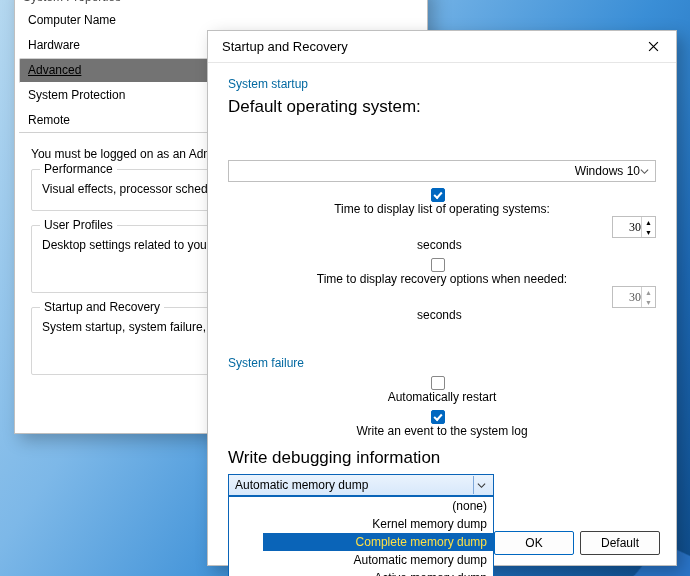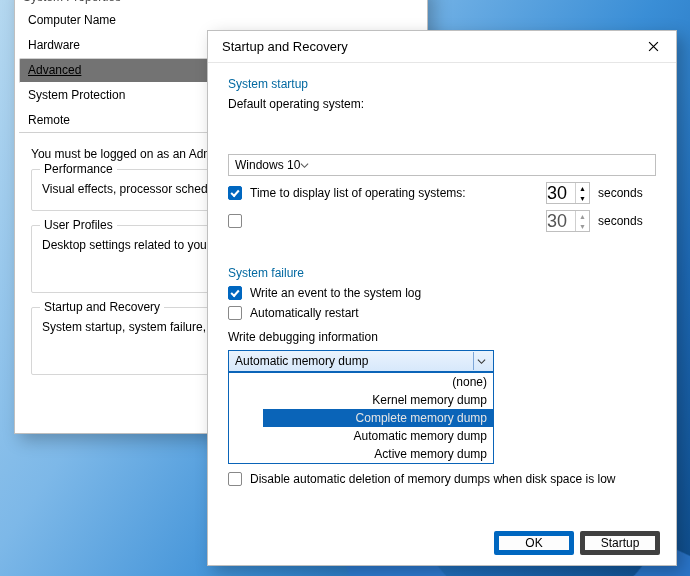--- a/index.html
+++ b/index.html
@@ -31,55 +31,55 @@
     .front { left:207px; top:30px; width:470px; height:536px; z-index:10; }
     .front .titlebar { height:32px; display:flex; align-items:center; justify-content:space-between;
       padding:0 8px 0 14px; border-bottom:1px solid #e6e6e6; }
     .front .titlebar span.t { font-size:13px; }
     .close { width:30px; height:30px; display:flex; align-items:center; justify-content:center;
       border-radius:4px; cursor:pointer; }
     .close svg { width:11px; height:11px; }
 
     .content { padding:14px 20px 8px; }
     .sect { font-size:12px; color:#0369a1; margin-bottom:6px; }
-    .lbl { font-size:12px; margin:6px 0 4px; }
+    .lbl { font-size:17px; margin:6px 0 4px; }
     .select { width:100%; height:22px; border:1px solid #bfbfbf; padding:2px 6px; font-size:12px;
-      display:flex; align-items:center; justify-content:flex-start; background:#fff;margin-top:43px; }
+      display:flex; align-items:center; justify-content:flex-end; background:#fff;margin-top:43px; }
     .select .chev,.chev { width:9px; height:9px; }
 
-    .row { display:flex; align-items:center; margin:6px 0; }
+    .row { display:flex; align-items:center; margin:6px 0;flex-direction:column; }
     .cb { width:14px; height:14px; border:1px solid #888; border-radius:2px; margin-right:8px;
       display:flex; align-items:center; justify-content:center; flex:0 0 14px; background:#fff; cursor:pointer; }
     .cb.checked { background:#0067c0; border-color:#0067c0; }
     .cb.checked::after { content:""; width:6px; height:3px; border:2px solid #fff;
       border-top:none; border-right:none; transform:rotate(-48deg); margin-top:-2px; }
     .row .text { flex:1; font-size:12px; }
     .spin { width:44px; height:22px; border:1px solid #bfbfbf; display:flex; margin-left:auto; background:#fff; }
     .spin.disabled { color:#9a9a9a; }
-    .spin input { width:28px; border:none; text-align:left; font-size:18px; outline:none; background:transparent; }
+    .spin input { width:28px; border:none; text-align:right; font-size:12px; outline:none; background:transparent;font-family:Liberation Serif, serif; }
     .spin .arrows { width:15px; border-left:1px solid #cfcfcf; display:flex; flex-direction:column; }
     .spin .arrows div { flex:1; display:flex; align-items:center; justify-content:center; font-size:7px;
       line-height:1; cursor:pointer; }
     .unit { width:58px; text-align:left; font-size:12px; margin-left:8px; }
 
     .combo-wrap { position:relative; width:266px; margin:6px 0 2px;text-align:right; }
     .combo { height:22px; border:1px solid #0a64b8; background:linear-gradient(#eaf3fd,#d7e8fb);
       display:flex; align-items:center; justify-content:space-between; padding:0 4px 0 6px;
       font-size:12px; cursor:pointer; }
     .combo .btn { width:16px; height:18px; border-left:1px solid #7da7d9; display:flex;
       align-items:center; justify-content:center; }
     .dropdown { position:absolute; left:0; top:22px; width:100%; border:1px solid #0a64b8;
       background:#fff; z-index:20;padding-left:34px; }
     .dropdown .opt { padding:2px 6px; font-size:12px; cursor:pointer; }
-    .dropdown .opt.hi { background:#0a64b8; color:#e5e5e5; }
+    .dropdown .opt.hi { background:#0a64b8; color:#fde047; }
 
     .below { margin-top:100px; }
 
     .footer { position:absolute; bottom:10px; right:16px; display:flex; gap:6px; }
-    .btnf { width:80px; height:24px; border:5px solid #404040; background:#fdfdfd;
+    .btnf { width:80px; height:24px; border:1px solid #404040; background:#fdfdfd;
       font-size:12px; border-radius:2px; cursor:pointer; }
     .btnf.primary { border-color:#0067c0; }
 
     .backfoot { position:absolute; bottom:8px; left:0; right:0; display:flex;
       justify-content:center; gap:6px; padding-right:24px; }
     .back .btnf { width:70px; }
   </style>
 </head>
 <body>
 <div class="swoosh"></div>
@@ -140,40 +140,41 @@
         <div class="arrows">
             <div>▲</div>
             <div>▼</div>
           </div>
       </div>
       <div class="unit">seconds</div>
     </div>
 
     <div class="row">
       <div class="cb"></div>
+      <div class="text">Time to display recovery options when needed:</div>
       <div class="spin disabled">
         <input disabled="" value="30" style="">
         <div class="arrows">
             <div>▲</div>
             <div>▼</div>
           </div>
       </div>
       <div class="unit">seconds</div>
     </div>
 
     <div style="height:28px"></div>
     <div class="sect">System failure</div>
 
     <div class="row">
+      <div class="cb"></div>
+      <div class="text">Automatically restart</div>
+    </div>
+    <div class="row">
       <div class="cb checked"></div>
       <div class="text">Write an event to the system log</div>
-    </div>
-    <div class="row">
-      <div class="cb"></div>
-      <div class="text">Automatically restart</div>
     </div>
 
     <div class="lbl" style="margin-top:10px">Write debugging information</div>
     <div class="combo-wrap">
       <div class="combo">
         <span>Automatic memory dump</span>
         <div class="btn">
             <svg class="chev" viewBox="0 0 10 10">
               <path d="M1 3 L5 7 L9 3" fill="none" stroke="#333" stroke-width="1.2"></path>
             </svg>
@@ -191,15 +192,15 @@
     <div class="below">
       <div class="row">
         <div class="cb"></div>
         <div class="text">Disable automatic deletion of memory dumps when disk space is low</div>
       </div>
     </div>
   </div>
 
   <div class="footer">
     <button class="btnf primary">OK</button>
-    <button class="btnf">Startup</button>
+    <button class="btnf">Default</button>
   </div>
 </div>
 
 </body></html>

